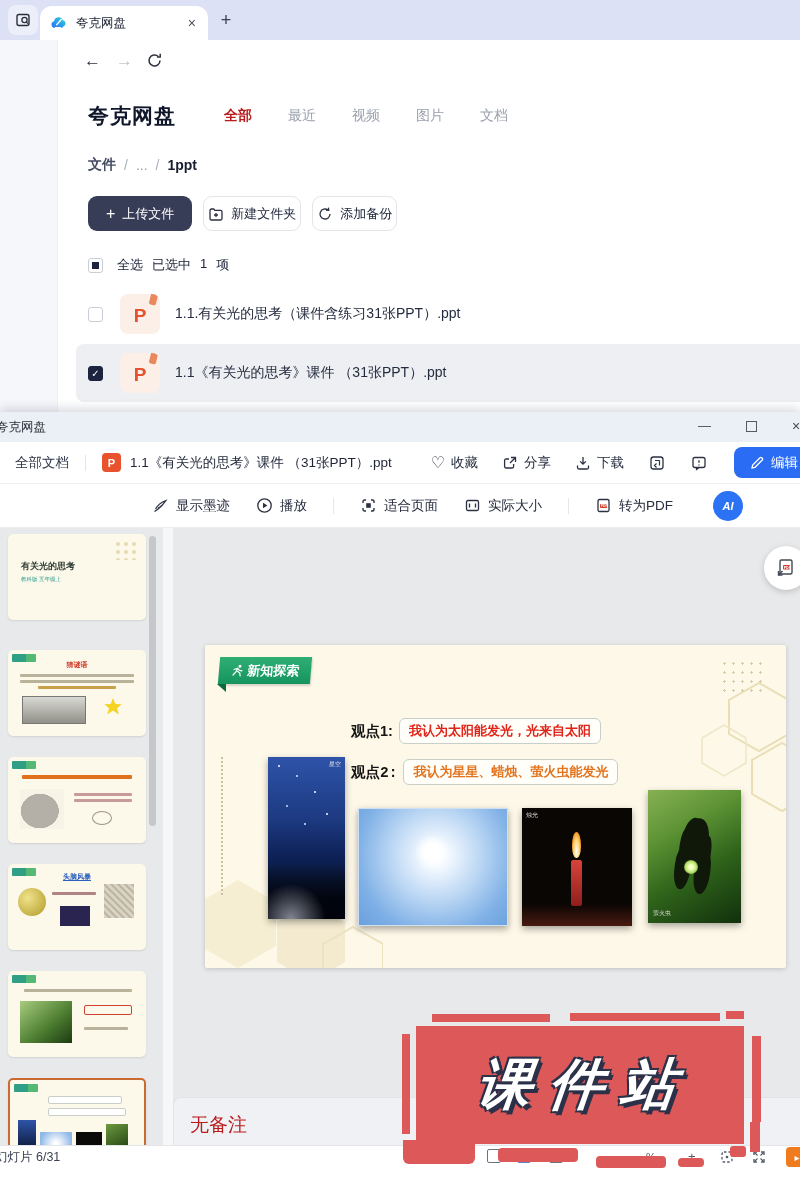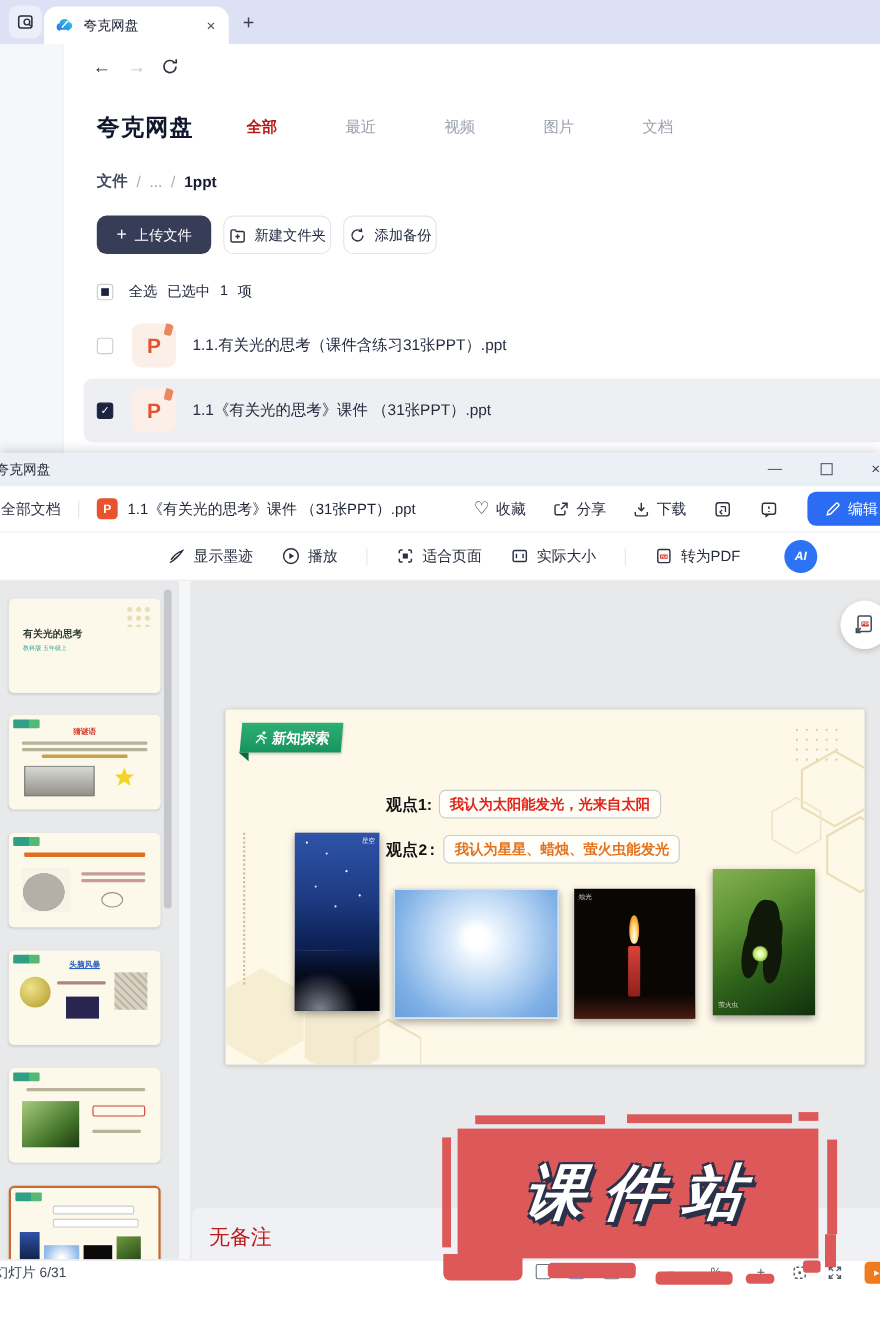--- a/index.html
+++ b/index.html
@@ -21,21 +21,21 @@
   .nav-back { left:84px; }
   .nav-fwd  { left:116px; color:#c0c4cc; }
   .nav-refresh { left:146px; top:12px; }
   .searchbar { position:absolute; left:224px; top:44px; width:568px; height:34px; background:#f1f2f5; border-radius:10px; display:flex; align-items:center; padding:0 12px; }
 
   
   .page { position:absolute; top:82px; left:0; width:800px; height:330px; background:#fff; }
   .left-strip { position:absolute; top:-42px; left:0; width:58px; height:372px; background:#f6f7fa; border-right:1px solid #f0f1f4; }
   .page-head { position:absolute; top:20px; left:88px; display:flex; align-items:center; }
   .page-title { font-size:21px; font-weight:800; color:#10172b; letter-spacing:1px; }
-  .ptab { font-size:14px; color:#99a0ad; margin-left:62px; }
+  .ptab { font-size:14px; color:#99a0ad; margin-left:36px; }
   .ptab.first { margin-left:48px; }
   .ptab.active { color:#b91c1c; font-weight:700; }
   .crumbs { position:absolute; top:74px; left:88px; font-size:14px; color:#444c61; display:flex; gap:8px; align-items:center; }
   .crumb-sep { color:#aab0bb; }
   .crumb-ellipsis { color:#9aa0ad; }
   .crumb-cur { color:#171d30; font-weight:700; }
   .actions { position:absolute; top:114px; left:88px; display:flex; gap:11px; }
   .btn { height:35px; display:flex; align-items:center; gap:7px; font-size:13px; border-radius:9px; padding:0 4px; background:#fff; border:1px solid #e3e5ea; color:#232a3e; }
   .btn-primary { background:#373d57; border:none; color:#fff; padding:0 18px; }
   .btn-primary .plus-g { font-size:16px; font-weight:400; }
@@ -54,21 +54,21 @@
   .file-name { font-size:14px; color:#262c40; margin-left:15px; white-space:nowrap; }
 
   
   .viewer { position:absolute; top:412px; left:0; width:800px; height:788px; background:#fff; box-shadow:0 -3px 10px rgba(30,40,70,.18); }
   .v-titlebar { position:relative; height:30px; background:#ebf0f6; }
   .v-title { position:absolute; left:-4px; top:7px; font-size:12.5px; color:#2a2f3a; }
   .v-min { position:absolute; left:698px; top:6px; font-size:13px; color:#444a55; }
   .v-max { position:absolute; left:746px; top:9px; width:11px; height:11px; border:1.3px solid #555b66; }
   .v-close { position:absolute; left:792px; top:6px; font-size:14px; color:#444a55; }
 
-  .docbar { position:relative; height:42px; display:flex; align-items:center; padding:0 0 0 1px; border-bottom:1px solid #f1f1f4; overflow:hidden; }
+  .docbar { position:relative; height:42px; display:flex; align-items:center; padding:0 0 0 15px; border-bottom:1px solid #f1f1f4; overflow:hidden; }
   .docbar .alldocs { font-size:13.5px; color:#2f3548; }
   .vdiv { width:1px; height:16px; background:#e2e4e9; margin:0 16px; }
   .type-badge { width:19px; height:19px; background:#e8532d; border-radius:4px; color:#fff; font-size:11px; font-weight:800; display:flex; align-items:center; justify-content:center; }
   .docbar .fname { font-size:13.5px; color:#1f2537; margin-left:9px; white-space:nowrap; }
   .doc-actions { margin-left:auto; display:flex; align-items:center; gap:24px; padding-right:0; }
   .doc-act { display:flex; align-items:center; gap:6px; font-size:13.5px; color:#262c3e; }
   .doc-act .hrt { font-size:16px; color:#2b3142; line-height:14px; }
   .icon-only { color:#363c4c; }
   .edit-btn { height:31px; background:#2a6cf3; color:#fff; border-radius:8px; display:flex; align-items:center; gap:7px; font-size:13.5px; padding:0 16px; margin-left:2px; margin-right:-14px; }
 
@@ -359,21 +359,21 @@
             <text x="5.7" y="10.2" font-size="3.4" fill="#fff" font-family="sans-serif" font-weight="bold">PDF</text>
           </svg>
         <span>转为PDF</span>
       </span>
       <span class="ai-btn">AI</span>
     </div>
 
     <div class="v-content">
       <div class="gutter"></div>
 
-      <div class="thumb" style="top:16px;">
+      <div class="thumb" style="top:6px;">
         <div style="position:absolute;left:13px;top:26px;font-size:9px;font-weight:700;color:#2f3c34;">有关光的思考</div>
         <div style="position:absolute;left:13px;top:42px;font-size:5.5px;color:#2d9e8f;">教科版 五年级上</div>
         <div style="position:absolute;right:8px;top:6px;width:24px;height:20px;background-image:radial-gradient(#e8ddb8 2px, transparent 2.2px);background-size:8px 8px;"></div>
       </div>
 
       <div class="thumb" style="top:122px;">
         <span class="thumb-badge"></span>
         <div style="position:absolute;left:0;right:0;top:10px;text-align:center;font-size:7px;font-weight:700;color:#d03a2a;">猜谜语</div>
         <div class="t-line" style="left:12px;top:24px;width:114px;"></div>
         <div class="t-line" style="left:12px;top:30px;width:114px;"></div>

